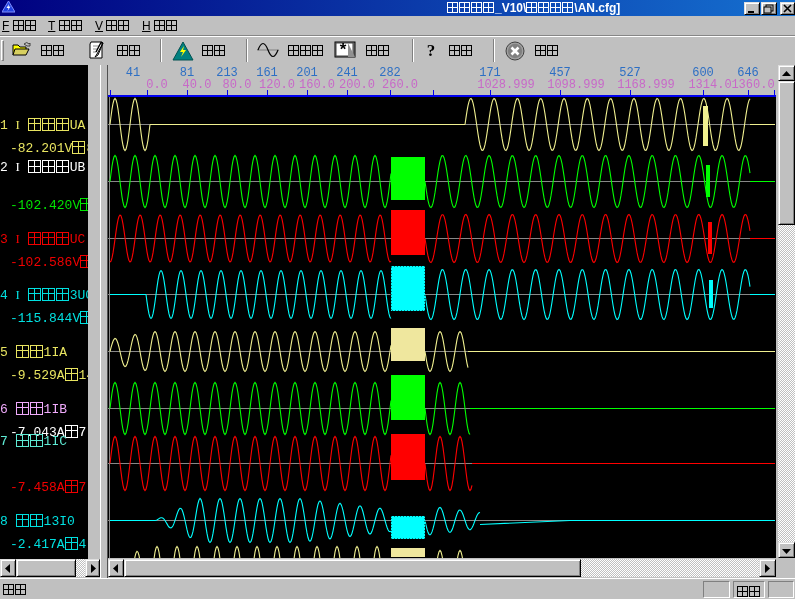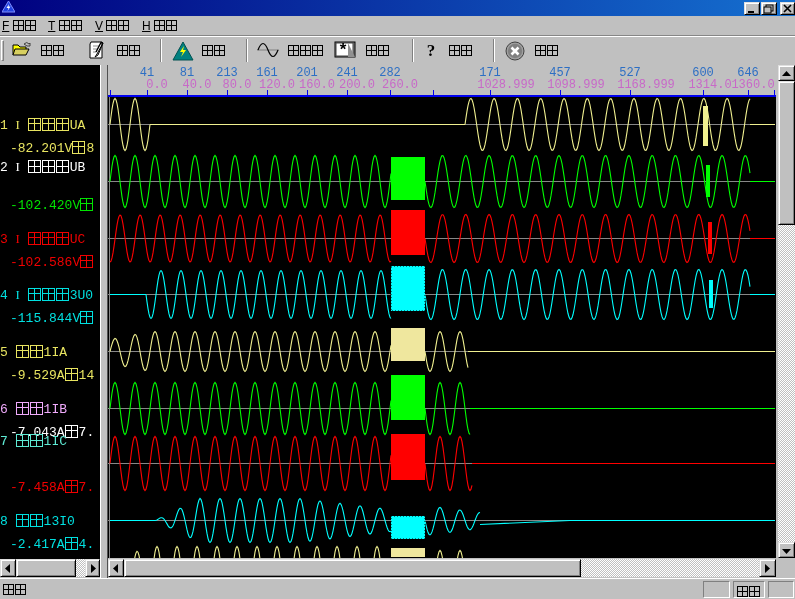--- a/index.html
+++ b/index.html
@@ -11,21 +11,21 @@
 #title .tx{position:absolute;top:1px;color:#fff;font-size:12px;font-weight:bold;white-space:pre}
 .wb{position:absolute;top:2px;width:16px;height:13px;background:#c0c0c0;border:1px solid;border-color:#dfdfdf #000 #000 #dfdfdf;box-shadow:inset 1px 1px 0 #fff,inset -1px -1px 0 #808080}
 .wb svg{position:absolute;left:0;top:0}
 #menu{position:absolute;left:0;top:16px;width:795px;height:20px;background:#c0c0c0;border-bottom:1px solid #868686;box-shadow:0 1px 0 #fff}
 .mi{position:absolute;top:3px;font-size:12px;color:#000}
 #toolbar{position:absolute;left:0;top:37px;width:795px;height:27px;background:#c0c0c0}
 .grip{position:absolute;left:1px;top:3px;width:3px;height:21px;border:1px solid;border-color:#fff #808080 #808080 #fff}
 .sep{position:absolute;top:2px;width:2px;height:23px;border-left:1px solid #808080;border-right:1px solid #fff}
 .ti{position:absolute;top:4px}
 .tt{position:absolute;top:7px;font-size:12px;color:#000}
-#labels{position:absolute;left:0;top:65px;width:100px;height:494px;background:#000;overflow:hidden}
+#labels{position:absolute;left:0;top:65px;width:88px;height:494px;background:#000;overflow:hidden}
 .lb{position:absolute;left:0;font-size:13px;font-family:"Liberation Mono",monospace;white-space:nowrap;line-height:14px}
 .rm{font-family:"Liberation Serif",serif}
 #split{position:absolute;left:100px;top:65px;width:8px;height:513px;background:#c0c0c0;border-left:1px solid #fff;border-right:1px solid #505050}
 #wave{position:absolute;left:108px;top:65px;width:668px;height:493px;background:#c0c0c0}
 .r1,.r2{position:absolute;font-size:12px;font-family:"Liberation Mono",monospace;transform:translateX(-50%)}
 .r1{top:1px;color:#2d6fc4}
 .r2{top:13px;color:#c868c8}
 .tk{position:absolute;top:25px;width:1px;height:5px;background:#0000f0}
 #blueline{position:absolute;left:0;top:30px;width:668px;height:2px;background:#0000f0}
 .sb{position:absolute;background-image:linear-gradient(45deg,#fff 25%,transparent 25%,transparent 75%,#fff 75%),linear-gradient(45deg,#fff 25%,#c0c0c0 25%,#c0c0c0 75%,#fff 75%);background-size:2px 2px;background-position:0 0,1px 1px}
@@ -35,20 +35,21 @@
 #status{position:absolute;left:0;top:578px;width:795px;height:21px;background:#c0c0c0;border-top:1px solid #fff;font-size:12px}
 #status .sp{position:absolute;top:2px;height:17px;border:1px solid;border-color:#808080 #fff #fff #808080}
 #corner{position:absolute;left:776px;top:559px;width:19px;height:19px;background:#c0c0c0}
 </style></head>
 <body>
 <div id="title">
     <svg width="13" height="13" viewBox="0 0 13 13" style="position:absolute;left:2px;top:1px">
       <path d="M6.5 0 L13 11 L0 11 Z" fill="#2040e0" stroke="#8090ff" stroke-width="1"></path>
       <path d="M7 3 L4.5 7 L6.5 7 L5.5 10 L8.5 5.5 L6.5 5.5 Z" fill="#fff"></path>
     </svg>
+    <span class="tx" style="left:447px"><i class="c"></i><i class="c"></i><i class="c"></i><i class="c"></i>_V10\<i class="c"></i><i class="c"></i><i class="c"></i><i class="c"></i>\AN.cfg]</span>
     <div class="wb" style="left:744px">
       <svg width="14" height="12">
         <path d="M3 9 L9 9" stroke="#000" stroke-width="2"></path>
       </svg>
     </div>
     <div class="wb" style="left:761px">
       <svg width="14" height="12">
         <rect x="4" y="2" width="7" height="6" fill="none" stroke="#000"></rect>
         <rect x="2" y="4" width="7" height="6" fill="#c0c0c0" stroke="#000"></rect>
       </svg>
@@ -125,21 +126,21 @@
     <div class="lb" style="top:302.5px;left:10px;color:#e8e460">-9.529A<i class="c2"></i>14</div>
     <div class="lb" style="top:336.5px;color:#f0abfc">6&nbsp;<i class="c2"></i><i class="c2"></i>1IB</div>
     <div class="lb" style="top:359.5px;left:10px;color:#ffffff">-7.043A<i class="c2"></i>7.</div>
     <div class="lb" style="top:369px;color:#5eead4">7&nbsp;<i class="c2"></i><i class="c2"></i>1IC</div>
     <div class="lb" style="top:414.5px;left:10px;color:#f00000">-7.458A<i class="c2"></i>7.</div>
     <div class="lb" style="top:448.5px;color:#00e0e0">8&nbsp;<i class="c2"></i><i class="c2"></i>13I0</div>
     <div class="lb" style="top:471.5px;left:10px;color:#00e0e0">-2.417A<i class="c2"></i>4.</div>
   </div>
 <div id="split"></div>
 <div id="wave">
-    <span class="r1" style="left:39px">41</span>
+    <span class="r1" style="left:25px">41</span>
     <span class="r1" style="left:79px">81</span>
     <span class="r1" style="left:119px">213</span>
     <span class="r1" style="left:159px">161</span>
     <span class="r1" style="left:199px">201</span>
     <span class="r1" style="left:239px">241</span>
     <span class="r1" style="left:282px">282</span>
     <span class="r1" style="left:382px">171</span>
     <span class="r1" style="left:452px">457</span>
     <span class="r1" style="left:522px">527</span>
     <span class="r1" style="left:595px">600</span>

